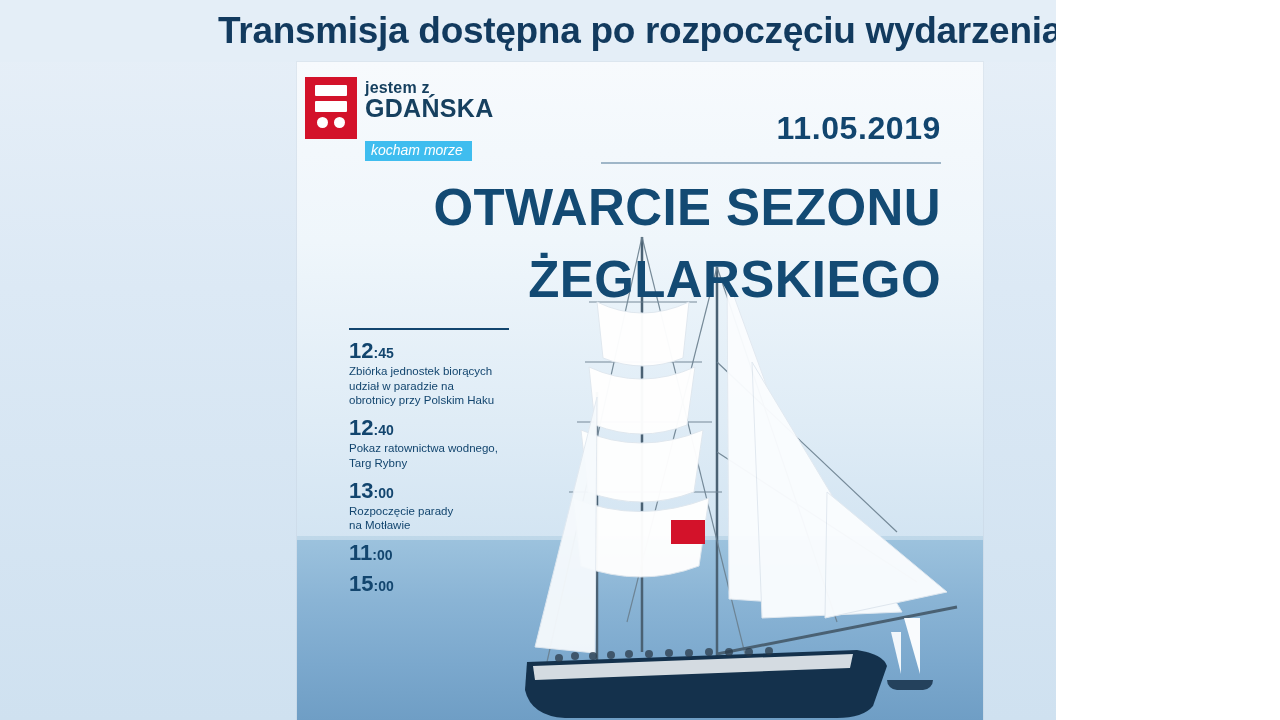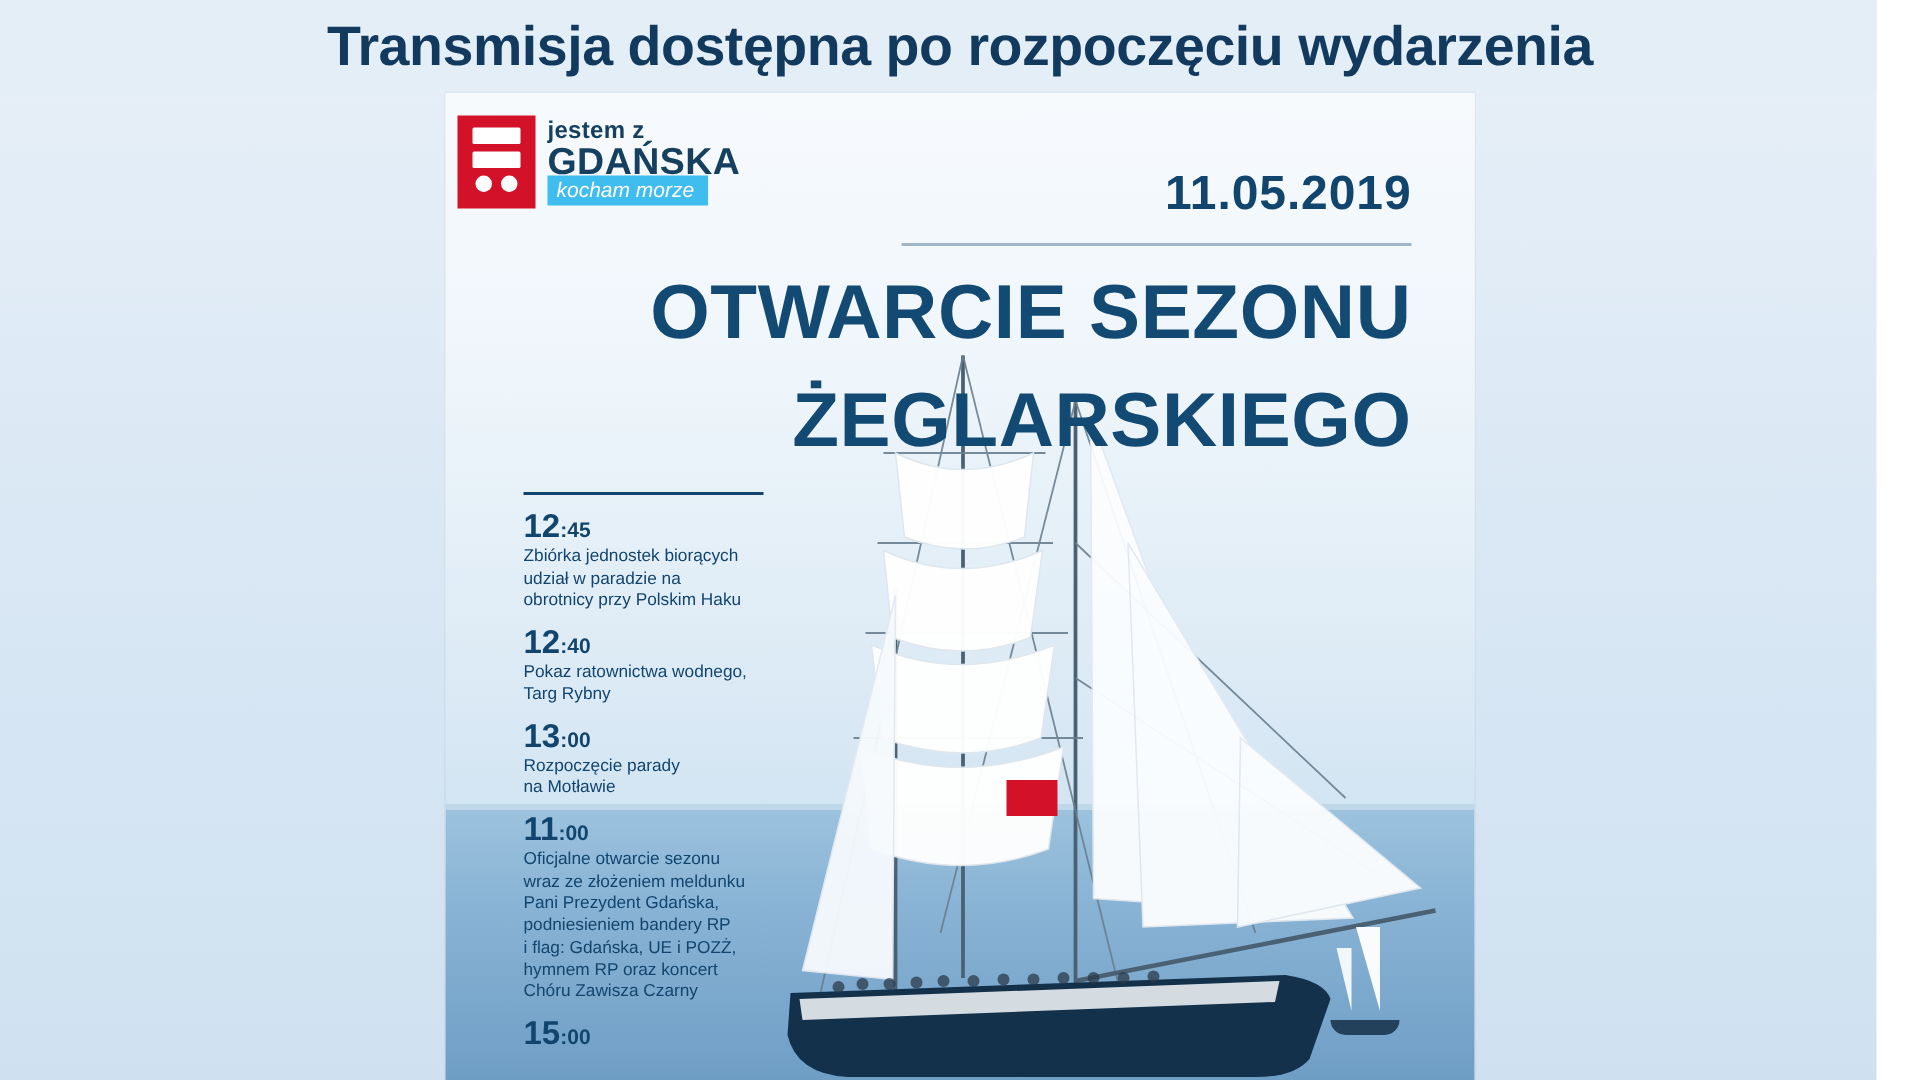--- a/index.html
+++ b/index.html
@@ -8,21 +8,21 @@
     background: #ffffff;
   }
   body {
     width: 1280px;
     height: 720px;
     overflow: hidden;
     font-family: "Liberation Sans", sans-serif;
   }
   #stage {
     position: relative;
-    width: 1251px;
+    width: 1056px;
     height: 720px;
     background: linear-gradient(180deg, #e8f0f8 0%, #dce9f5 40%, #cfe1f0 100%);
     overflow: hidden;
   }
 
   
   .banner {
     position: absolute;
     top: 0;
     left: 0;
@@ -130,21 +130,21 @@
     top: 19px;
     font-size: 25px;
     font-weight: bold;
     color: #16405f;
     letter-spacing: 0.3px;
     line-height: 1;
   }
   .logo-txt3 {
     position: absolute;
     left: 60px;
-    top: 40px;
+    top: 64px;
     background: #3fbdef;
     color: #ffffff;
     font-size: 14px;
     font-style: italic;
     padding: 2px 9px 3px 6px;
     line-height: 1.05;
   }
 
   
   .date {
@@ -381,27 +381,20 @@
           <span class="hh">13</span><span class="mm">:00</span>
         </div>
         <div class="plan-desc">Rozpoczęcie parady
 na Motławie</div>
       </div>
 
       <div class="plan-item">
         <div class="plan-time">
           <span class="hh">11</span><span class="mm">:00</span>
         </div>
-        <div class="plan-desc">Oficjalne otwarcie sezonu
-wraz ze złożeniem meldunku
-Pani Prezydent Gdańska,
-podniesieniem bandery  RP
-i flag: Gdańska, UE i POZŻ,
-hymnem RP oraz koncert
-Chóru Zawisza Czarny</div>
       </div>
 
       <div class="plan-item">
         <div class="plan-time">
           <span class="hh">15</span><span class="mm">:00</span>
         </div>
 
       </div>
 
     </div>

